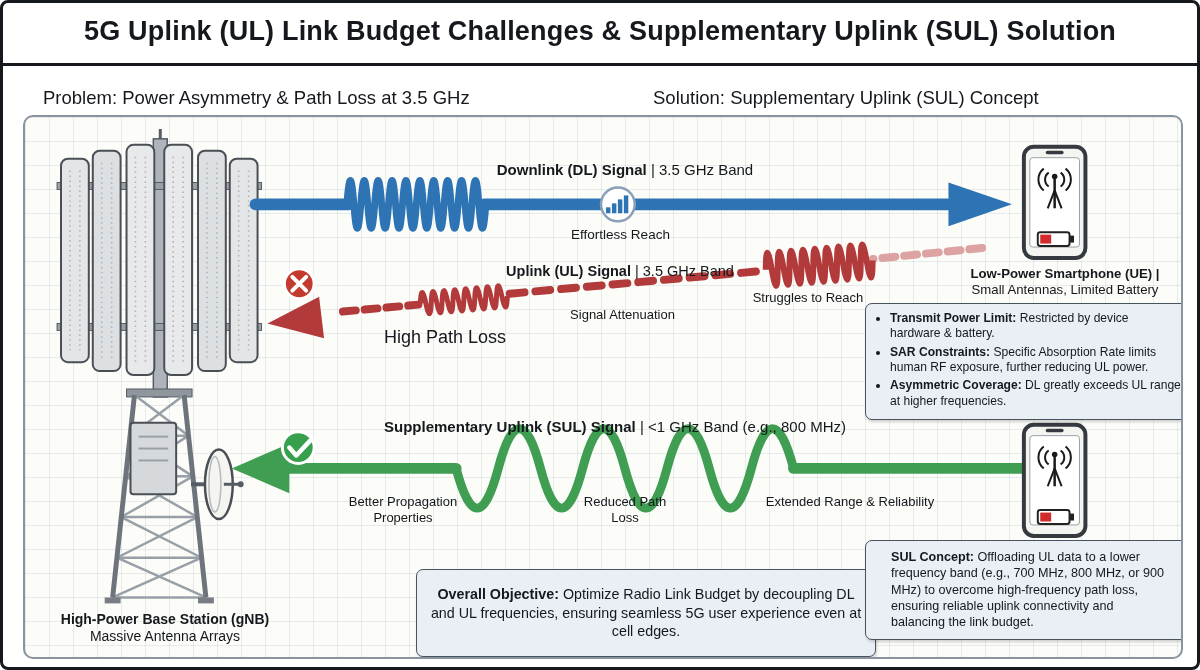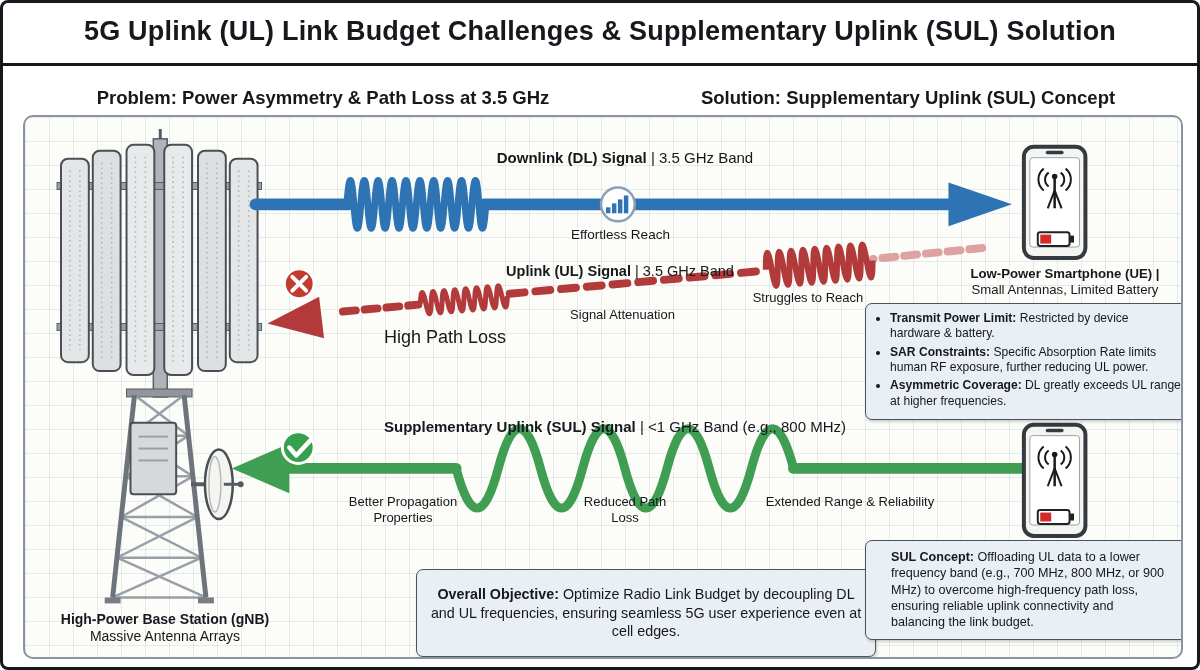--- a/index.html
+++ b/index.html
@@ -1,21 +1,21 @@
 <!DOCTYPE html>
 <html><head>
 <meta charset="utf-8">
 <style>
   *{margin:0;padding:0;box-sizing:border-box}
   html,body{width:1200px;height:670px}
   body{font-family:"Liberation Sans",sans-serif;background:#ffffff}
   .frame{position:relative;width:1200px;height:670px;background:#ffffff;border:3px solid #15181c;border-radius:8px;overflow:hidden}
   .title{position:absolute;top:13px;left:0;width:100%;text-align:center;font-size:27px;font-weight:bold;color:#15181c;letter-spacing:.2px}
   .divider{position:absolute;top:60px;left:0;width:100%;height:3px;background:#15181c}
-  .section-header{position:absolute;top:84px;font-size:18.5px;font-weight:bold;color:#15181c;text-align:center}
+  .section-header{position:absolute;top:84px;font-size:18.5px;font-weight:normal;color:#15181c;}
   #hdr-problem{left:40px;width:560px}
   #hdr-solution{left:650px;width:510px}
   .panel{position:absolute;left:20px;top:112px;width:1160px;height:544px;border:2px solid #8a93a0;border-radius:10px;background-color:#fcfcf8;
     background-image:linear-gradient(rgba(120,145,175,.17) 1px, transparent 1px),linear-gradient(90deg, rgba(120,145,175,.17) 1px, transparent 1px);
     background-size:24px 24px;overflow:hidden}
   .overlay{position:absolute;left:0;top:0;width:100%;height:100%}
   .lbl{position:absolute;color:#15181c;line-height:1.22}
   .center{text-align:center}
   .blk{display:block}
   .infobox{position:absolute;background:#e9eff5;border:1.6px solid #49535e;border-radius:7px;color:#15181c;box-shadow:1px 2px 3px rgba(0,0,0,.18)}
@@ -149,21 +149,21 @@
 
       <g>
         <circle cx="273" cy="333" r="16" fill="#37a04c" stroke="#ffffff" stroke-width="3"></circle>
         <path d="M264,333 l7,8 l14,-15" stroke="#ffffff" stroke-width="4.5" fill="none" stroke-linecap="round" stroke-linejoin="round"></path>
       </g>
 
       <use href="#phone-sym" transform="translate(1004,30)"></use>
       <use href="#phone-sym" transform="translate(1004,310)"></use>
     </svg>
 
-    <div class="lbl center" style="left:370px;top:32px;width:460px;font-size:15px">
+    <div class="lbl center" style="left:370px;top:44px;width:460px;font-size:15px">
       <b>Downlink (DL) Signal</b><span> | 3.5 GHz Band</span>
     </div>
     <div class="lbl center" style="left:513px;top:110px;width:165px;font-size:13.5px">Effortless Reach</div>
 
     <div class="lbl center" style="left:420px;top:146px;width:350px;font-size:14.5px">
       <b>Uplink (UL) Signal</b><span> | 3.5 GHz Band</span>
     </div>
     <div class="lbl center" style="left:688px;top:173px;width:190px;font-size:13px">Struggles to Reach</div>
     <div class="lbl center" style="left:515px;top:190px;width:165px;font-size:13px">Signal Attenuation</div>
     <div class="lbl center" style="left:345px;top:210px;width:150px;font-size:18px">High Path Loss</div>

